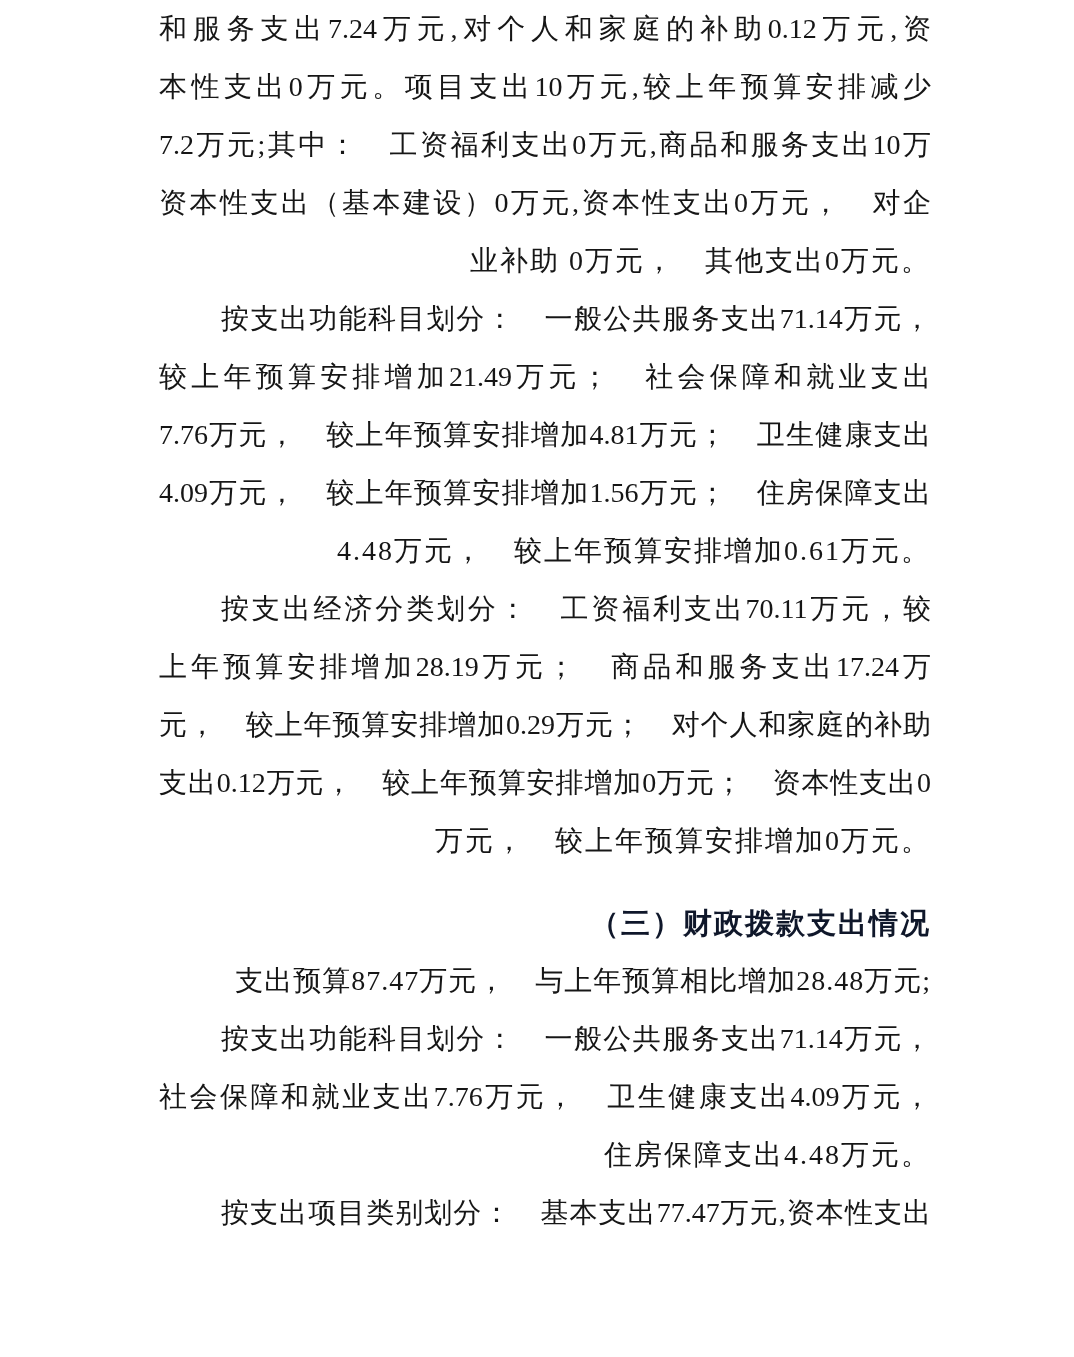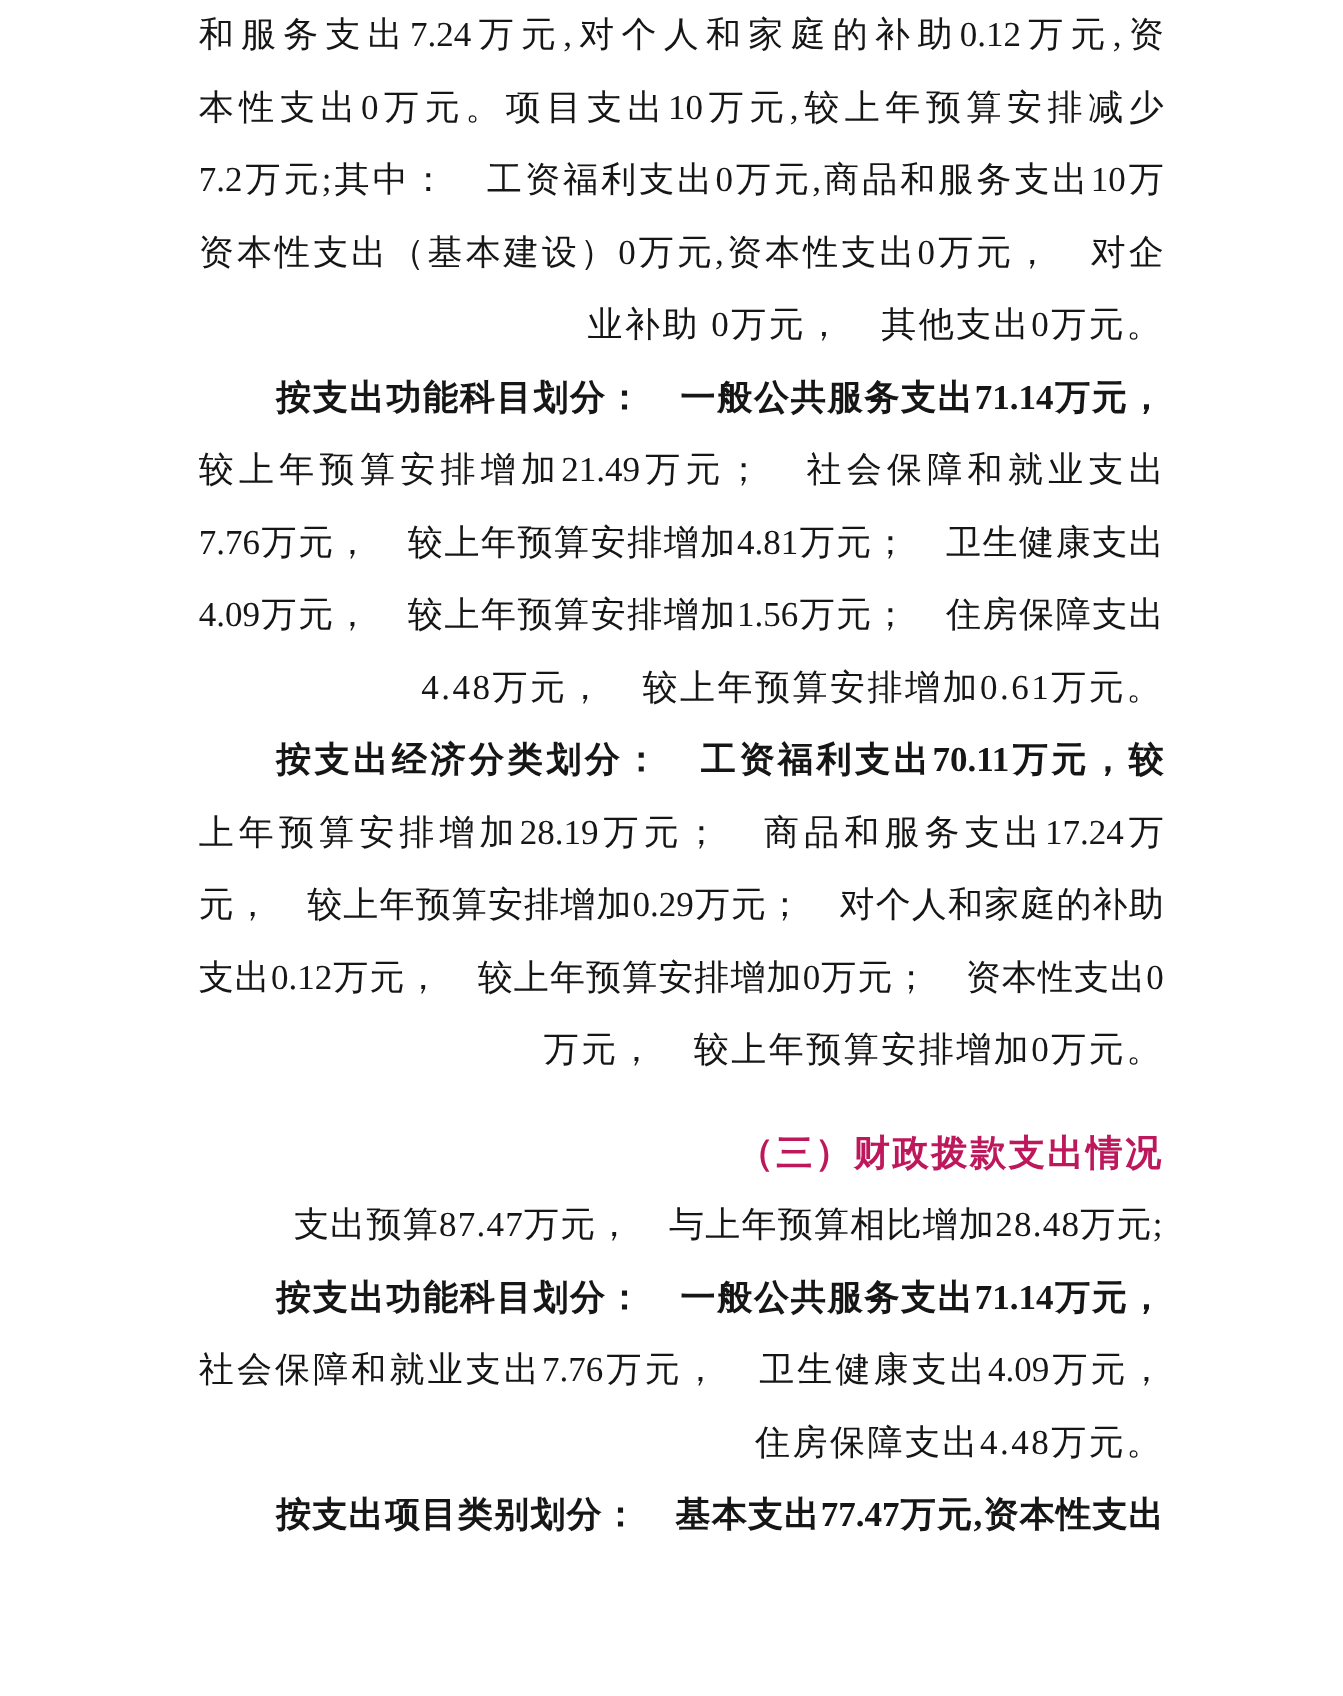--- a/index.html
+++ b/index.html
@@ -31,29 +31,29 @@
     white-space: pre-wrap;
   }
   
   .fill {
     letter-spacing: 0;
     text-align: justify;
     text-align-last: justify;
     text-justify: inter-character;
   }
   
-  .ind { text-indent: 62px; font-weight: bold; }
+  .ind { text-indent: 62px; }
   .loose { letter-spacing: 2px; }
   .heading {
     font-weight: bold;
     font-size: 29px;
     letter-spacing: 2px;
     text-indent: 55px;
     margin-top: 24px;
-    color: #be185d;
+    color: #0f172a;
   }
 </style>
 </head>
 <body>
 
 <div class="page-canvas">
   <div class="doc">
 
     <div>
       <div class="ln fill">和服务支出7.24万元,对个人和家庭的补助0.12万元,资</div>

